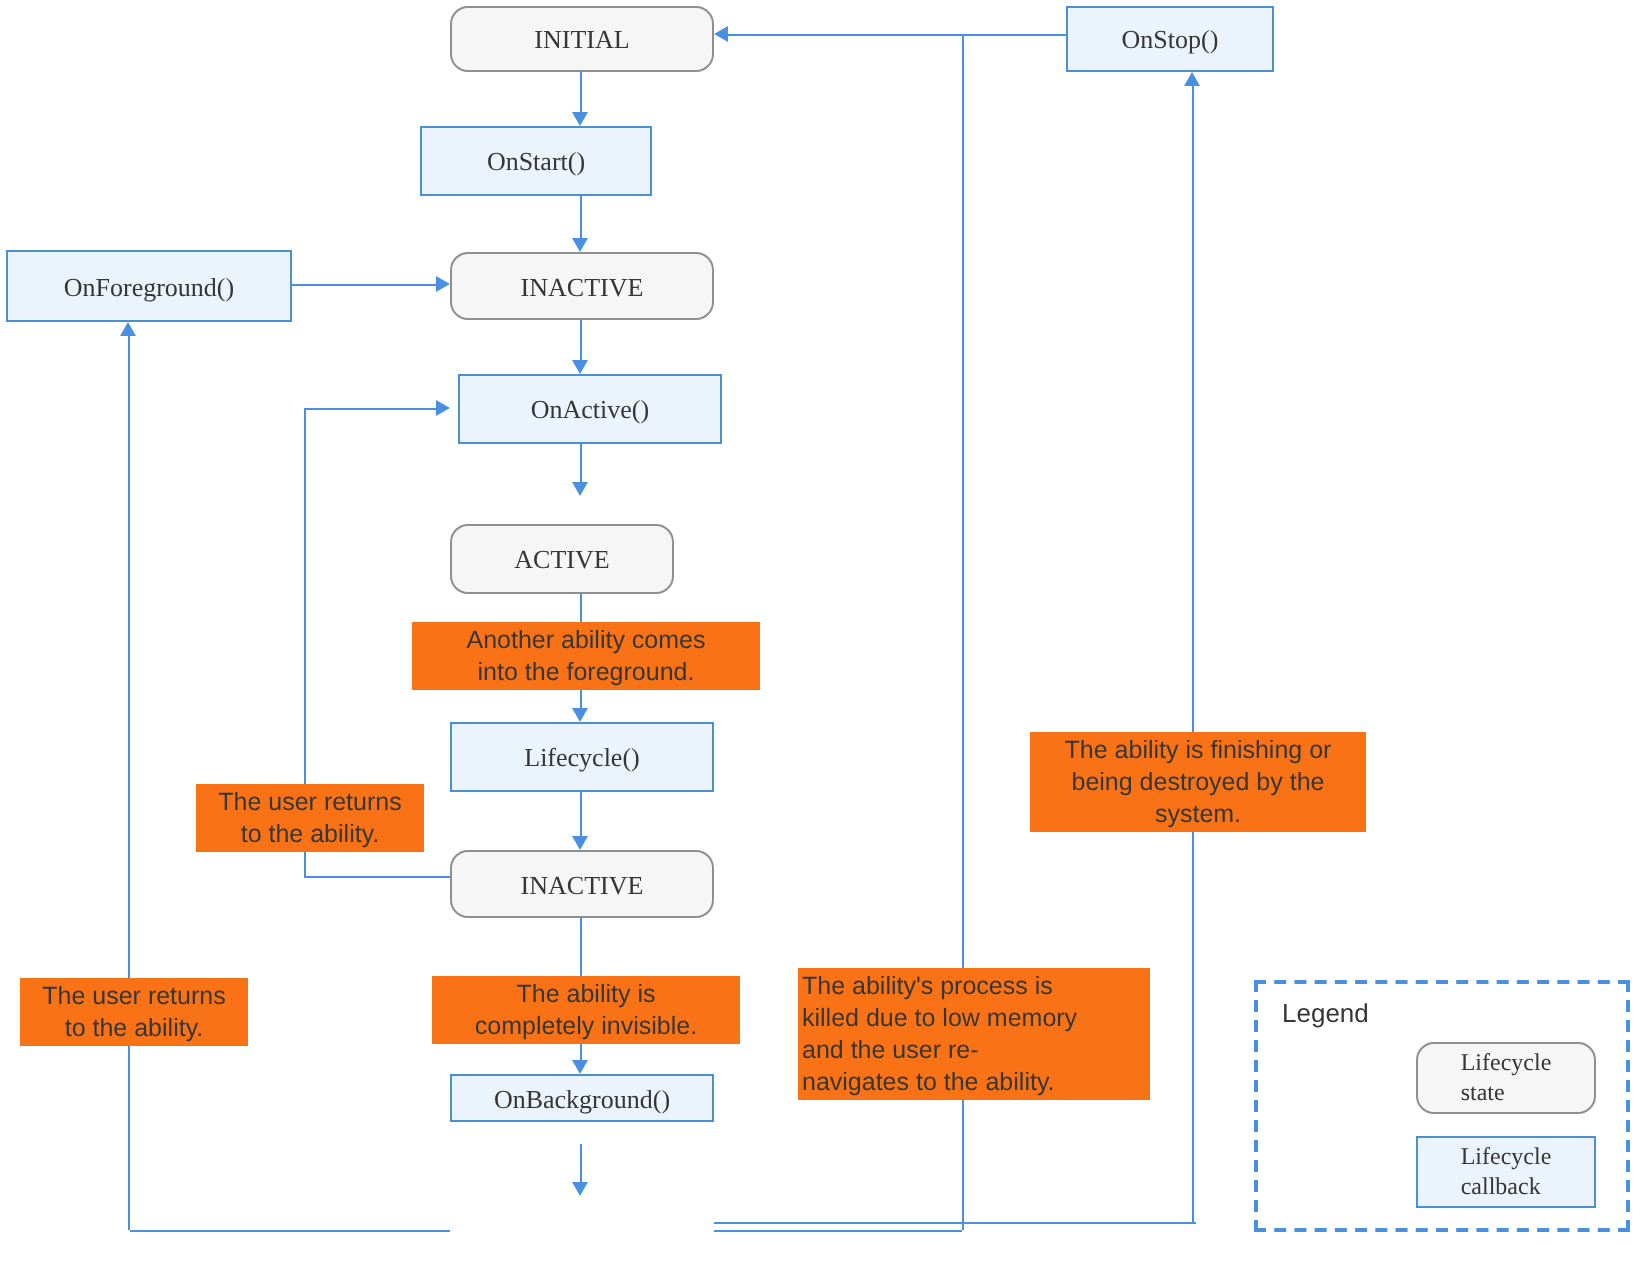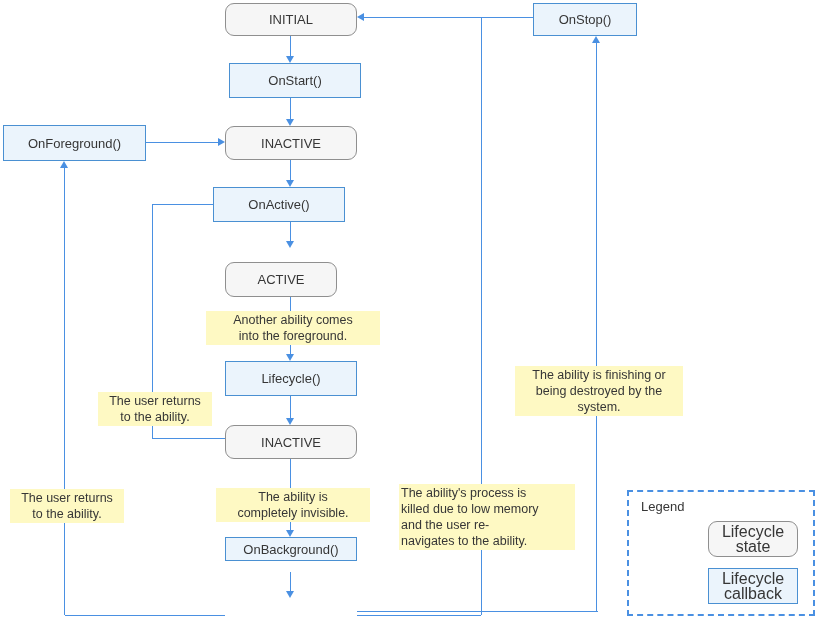--- a/index.html
+++ b/index.html
@@ -11,40 +11,40 @@
     --text:#363636;
   }
   html,body{margin:0;padding:0;background:#ffffff;}
   .canvas{
     position:relative;width:820px;height:635px;background:#ffffff;
     font-family:"Liberation Sans","DejaVu Sans",sans-serif;color:var(--text);
     overflow:hidden;
   }
   .node{
     position:absolute;display:flex;align-items:center;justify-content:center;
-    font-size:13px;text-align:center;z-index:3;box-sizing:border-box;line-height:15px;
+    font-size:13px;text-align:left;z-index:3;box-sizing:border-box;line-height:15px;font-family:Liberation Serif, serif;
   }
   .state{background:var(--state-fill);border:1px solid var(--state-border);border-radius:9px;}
   .callback{background:var(--callback-fill);border:1px solid var(--callback-border);}
   .line{position:absolute;background:var(--line);z-index:1;}
   .ah{position:absolute;width:0;height:0;z-index:2;}
   .ah-down{border-left:4.5px solid transparent;border-right:4.5px solid transparent;border-top:7px solid var(--line);}
   .ah-up{border-left:4.5px solid transparent;border-right:4.5px solid transparent;border-bottom:7px solid var(--line);}
   .ah-right{border-top:4.5px solid transparent;border-bottom:4.5px solid transparent;border-left:7px solid var(--line);}
   .ah-left{border-top:4.5px solid transparent;border-bottom:4.5px solid transparent;border-right:7px solid var(--line);}
   .note{
-    position:absolute;background:#fef9c3;z-index:4;font-size:12.5px;line-height:16px;
+    position:absolute;background:#f97316;z-index:4;font-size:12.5px;line-height:16px;
     white-space:pre-line;color:var(--text);padding:1px 2px;
   }
   .note.center{text-align:center;}
   .legend{
     position:absolute;border:2px dashed var(--line);z-index:3;box-sizing:border-box;background:#ffffff;
   }
   .legend-title{position:absolute;font-size:13px;color:var(--text);}
-  .legend .node{font-size:16px;line-height:15px;white-space:pre-line;}
+  .legend .node{font-size:12px;line-height:15px;white-space:pre-line;}
 </style>
 </head>
 <body>
 
 <div class="canvas">
 
   <div class="line" style="left:290px;top:36px;width:1px;height:20px"></div>
   <div class="ah ah-down" style="left:286px;top:56px"></div>
 
   <div class="line" style="left:290px;top:98px;width:1px;height:21px"></div>
@@ -83,23 +83,23 @@
   <div class="line" style="left:357px;top:611px;width:241px;height:1px"></div>
   <div class="line" style="left:596px;top:42px;width:1px;height:569px"></div>
   <div class="ah ah-up" style="left:592px;top:36px"></div>
 
   <div class="line" style="left:363px;top:17px;width:170px;height:1px"></div>
   <div class="ah ah-left" style="left:357px;top:13px"></div>
   <div class="line" style="left:481px;top:17px;width:1px;height:598px"></div>
   <div class="line" style="left:357px;top:615px;width:124px;height:1px"></div>
 
   <div class="node state" style="left:225px;top:3px;width:132px;height:33px">INITIAL</div>
-  <div class="node callback" style="left:229px;top:63px;width:132px;height:35px">OnStart()</div>
+  <div class="node callback" style="left:210px;top:63px;width:116px;height:35px">OnStart()</div>
   <div class="node state" style="left:225px;top:126px;width:132px;height:34px">INACTIVE</div>
-  <div class="node callback" style="left:213px;top:187px;width:132px;height:35px">OnActive()</div>
+  <div class="node callback" style="left:229px;top:187px;width:132px;height:35px">OnActive()</div>
   <div class="node state" style="left:225px;top:262px;width:112px;height:35px">ACTIVE</div>
   <div class="node callback" style="left:225px;top:361px;width:132px;height:35px">Lifecycle()</div>
   <div class="node state" style="left:225px;top:425px;width:132px;height:34px">INACTIVE</div>
   <div class="node callback" style="left:225px;top:537px;width:132px;height:24px">OnBackground()</div>
   <div class="node callback" style="left:3px;top:125px;width:143px;height:36px">OnForeground()</div>
   <div class="node callback" style="left:533px;top:3px;width:104px;height:33px">OnStop()</div>
 
   <div class="note center" style="left:206px;top:311px;width:170px">Another ability comes
 into the foreground.</div>
   <div class="note center" style="left:98px;top:392px;width:110px">The user returns

